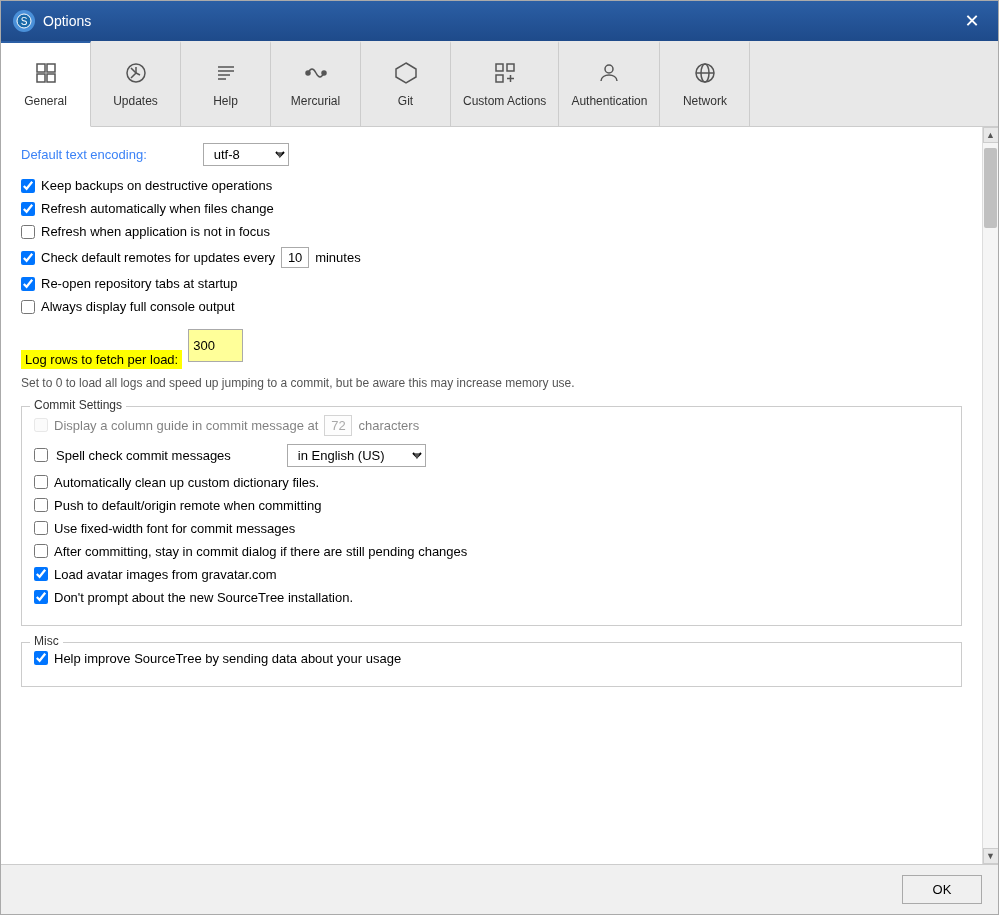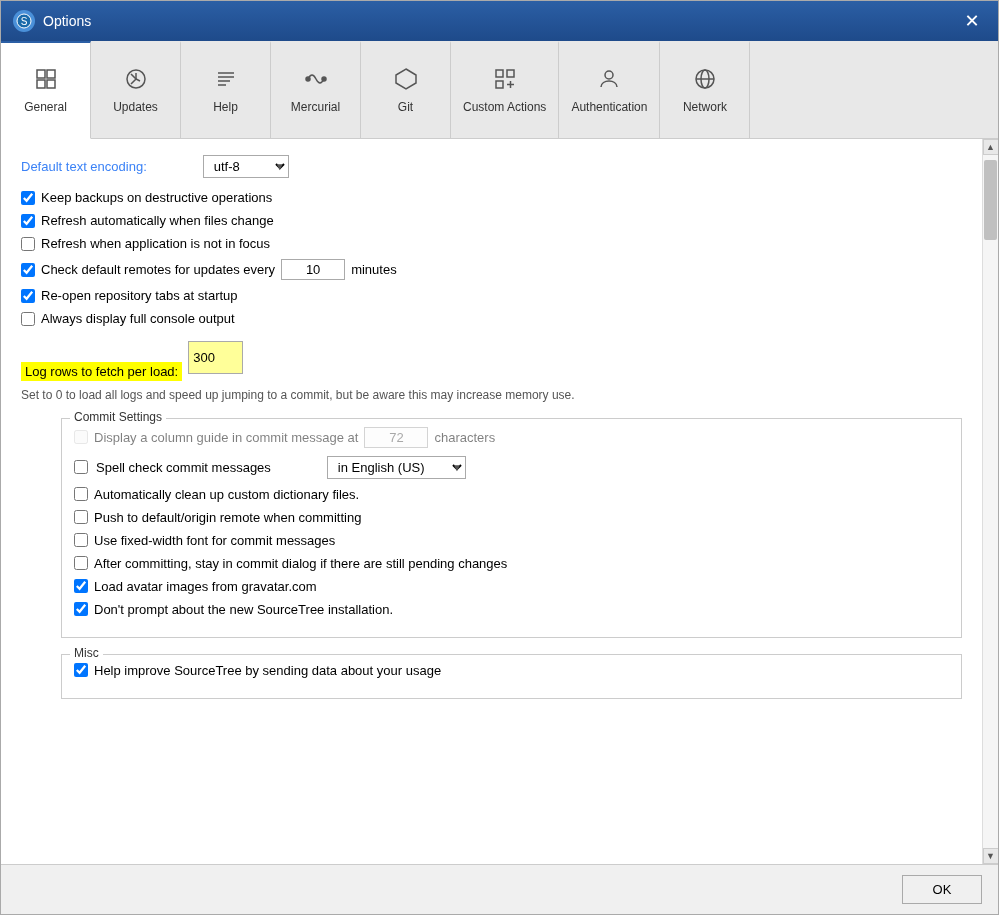--- a/index.html
+++ b/index.html
@@ -66,21 +66,21 @@
       display: flex;
       background: #e8e8e8;
       border-bottom: 1px solid #ccc;
       flex-shrink: 0;
     }
     .tab {
       display: flex;
       flex-direction: column;
       align-items: center;
       justify-content: center;
-      padding: 24px 12px;
+      padding: 18px 12px;
       min-width: 90px;
       cursor: pointer;
       border-right: 1px solid #ccc;
       gap: 4px;
       font-size: 12px;
       color: #333;
       background: #e8e8e8;
       border-top: 2px solid transparent;
     }
     .tab.active {
@@ -188,21 +188,21 @@
       font-size: 10px;
       color: #555;
     }
     .minutes-row {
       display: flex;
       align-items: center;
       gap: 6px;
       margin-bottom: 8px;
     }
     .number-input {
-      width: 64px;
+      width: 28px;
       border: 1px solid #aaa;
       padding: 2px 4px;
       font-size: 13px;
       text-align: center;
     }
     .log-rows-row {
       display: flex;
       align-items: center;
       gap: 6px;
       margin-bottom: 6px;
@@ -244,21 +244,20 @@
       border: 1px solid #aaa;
       font-size: 13px;
       cursor: pointer;
       min-width: 80px;
     }
     .group-box {
       border: 1px solid #ccc;
       margin-bottom: 16px;
       padding: 8px 12px 12px 12px;
       position: relative;
-      margin-left: 40px;
     }
     .group-box-title {
       position: absolute;
       top: -9px;
       left: 8px;
       background: white;
       padding: 0 4px;
       font-size: 12px;
       color: #333;
     }

